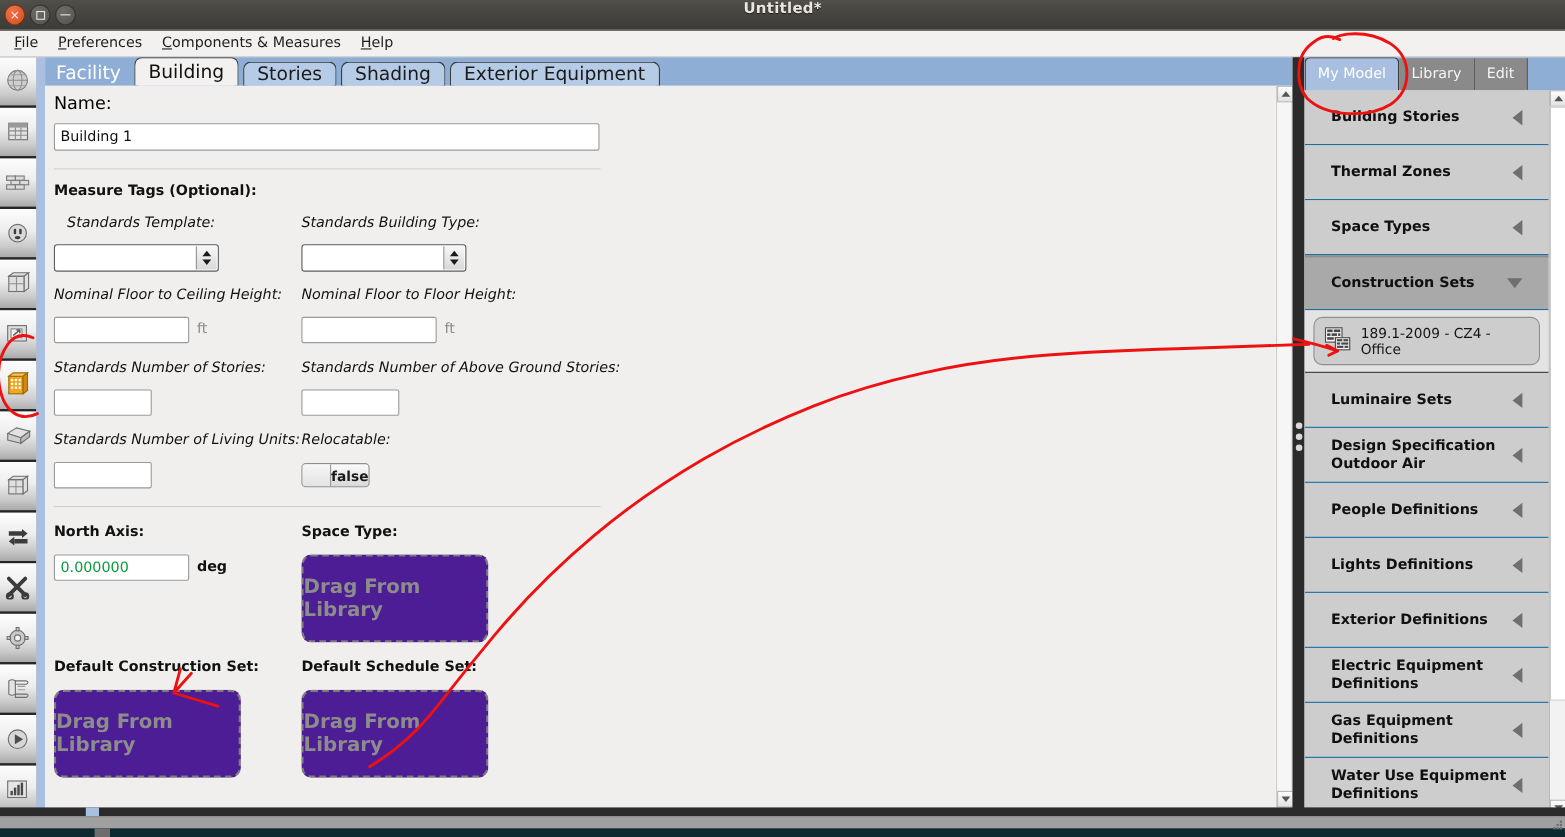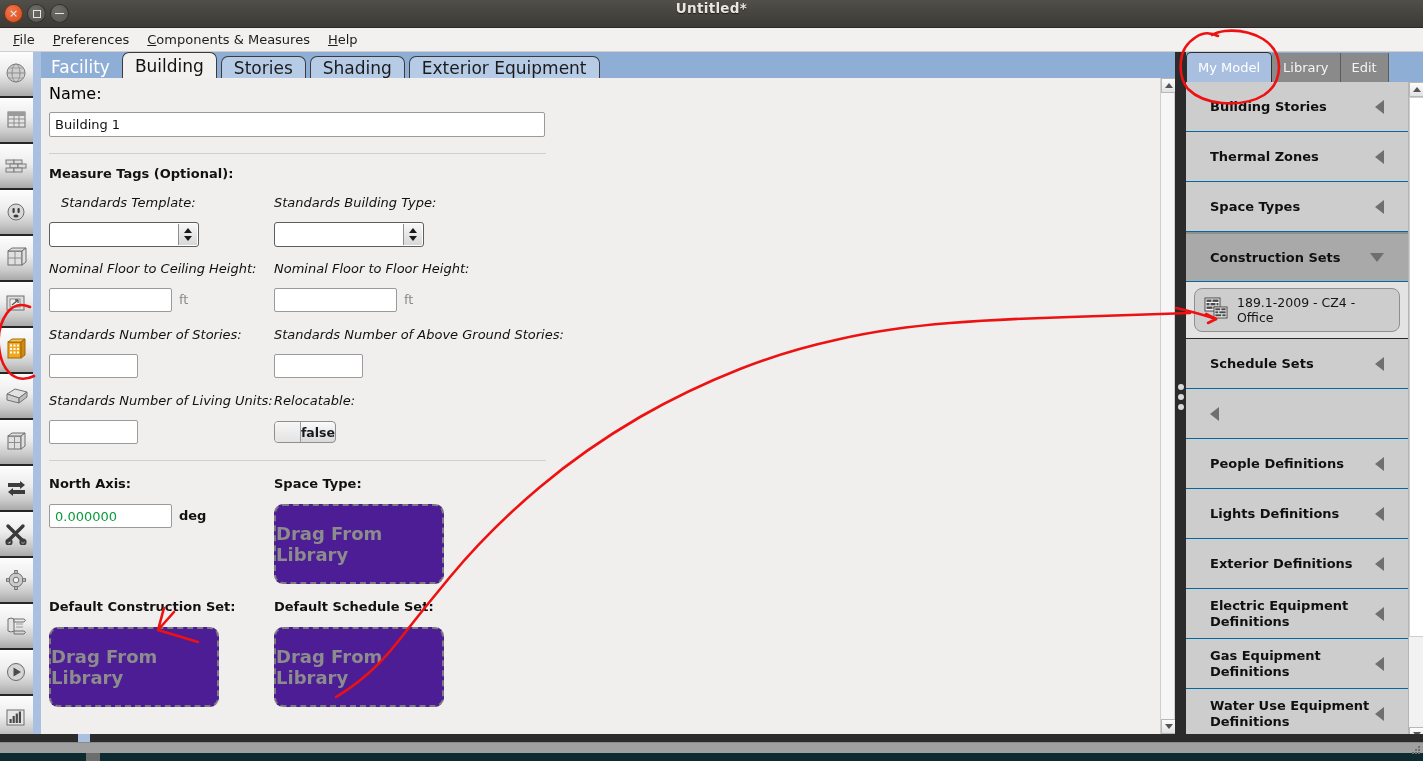--- a/index.html
+++ b/index.html
@@ -594,24 +594,25 @@
                 <rect x="12.3" y="18.3" width="6" height="2"></rect>
                   <rect x="19.3" y="18.3" width="3.4" height="2"></rect>
               </g>
             </svg>
           </span>
           <span class="lib-label">189.1-2009 - CZ4 - Office</span>
         </div>
       </div>
 
       <div class="acc-item" style="height:50px;">
-        <span class="acc-title">Schedule Sets</span>
-        <i class="acc-arrow left"></i>
-      </div>
-      <div class="acc-item" style="height:50px;">
+        <span class="acc-title">Luminaire Sets</span>
+        <i class="acc-arrow left"></i>
+      </div>
+      <div class="acc-item" style="height:50px;">
+        <span class="acc-title" style="max-width:160px;">Design Specification Outdoor Air</span>
         <i class="acc-arrow left"></i>
       </div>
       <div class="acc-item" style="height:50px;">
         <span class="acc-title">People Definitions</span>
         <i class="acc-arrow left"></i>
       </div>
       <div class="acc-item" style="height:50px;">
         <span class="acc-title">Lights Definitions</span>
         <i class="acc-arrow left"></i>
       </div>

